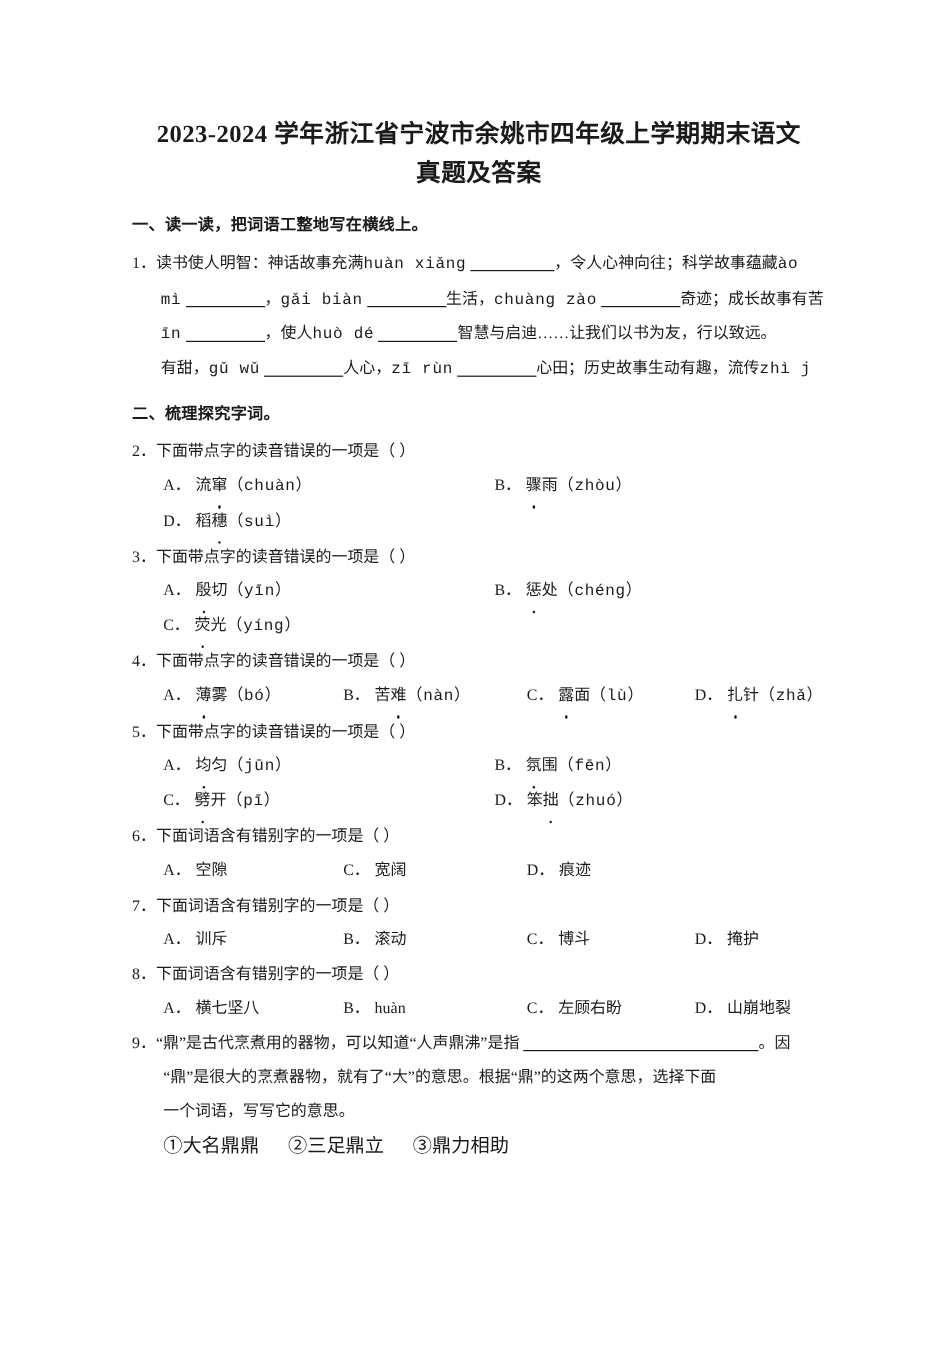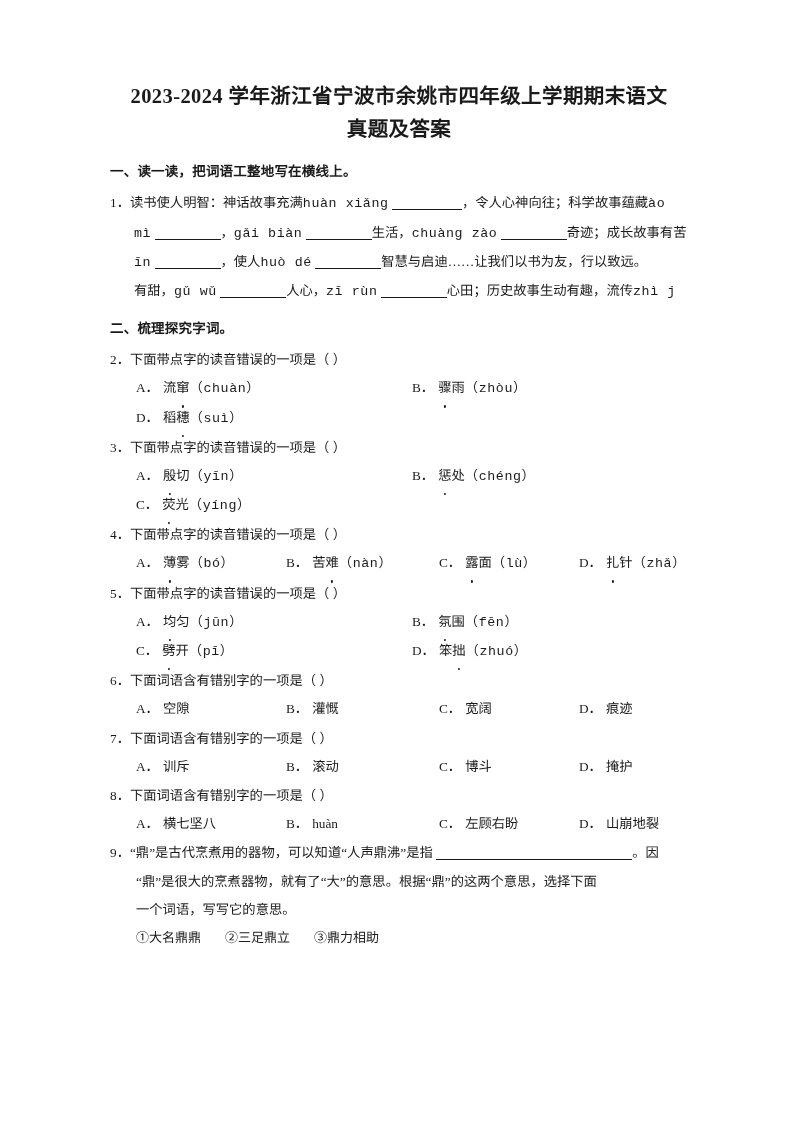--- a/index.html
+++ b/index.html
@@ -19,21 +19,21 @@
     position: absolute;
     left: 0; top: 0;
     width: 793px;
     height: 1122px;
     padding: 0;
     box-sizing: border-box;
   }
   .content {
     position: absolute;
     left: 110px;
-    top: 80px;
+    top: 96px;
     width: 578px;
   }
 
   
   .doc-title {
     font-size: 20.5px;
     font-weight: 700;
     text-align: center;
     line-height: 1.62;
     letter-spacing: 0.4px;
@@ -121,22 +121,23 @@
     bottom: -5px;
     width: 2.2px;
     height: 2.2px;
     background: #1a1a1a;
     border-radius: 50%;
     transform: translateX(-50%);
   }
 
   .word-list {
     padding-left: 26px;
-    font-size: 13px;
+    font-size: 16px;
     line-height: 2.12;
+    font-family: Liberation Mono, monospace;
   }
   .word-list .witem { margin-right: 24px; }
 
   .q9-line { padding-left: 26px; }
 </style>
 </head>
 <body>
 
 <div class="page">
   <div class="content">
@@ -239,23 +240,20 @@
       </div>
     </div>
 
     <div class="question">
       <div class="q-stem">6．下面词语含有错别字的一项是（     ）</div>
       <div class="opts-4col">
         <div class="opt">
           <span class="opt-label">A．</span><span>空隙</span>
         </div>
         <div class="opt">
-          <span class="opt-label">B．</span><span>灌慨</span>
-        </div>
-        <div class="opt">
           <span class="opt-label">C．</span><span>宽阔</span>
         </div>
         <div class="opt">
           <span class="opt-label">D．</span><span>痕迹</span>
         </div>
       </div>
     </div>
 
     <div class="question">
       <div class="q-stem">7．下面词语含有错别字的一项是（     ）</div>

